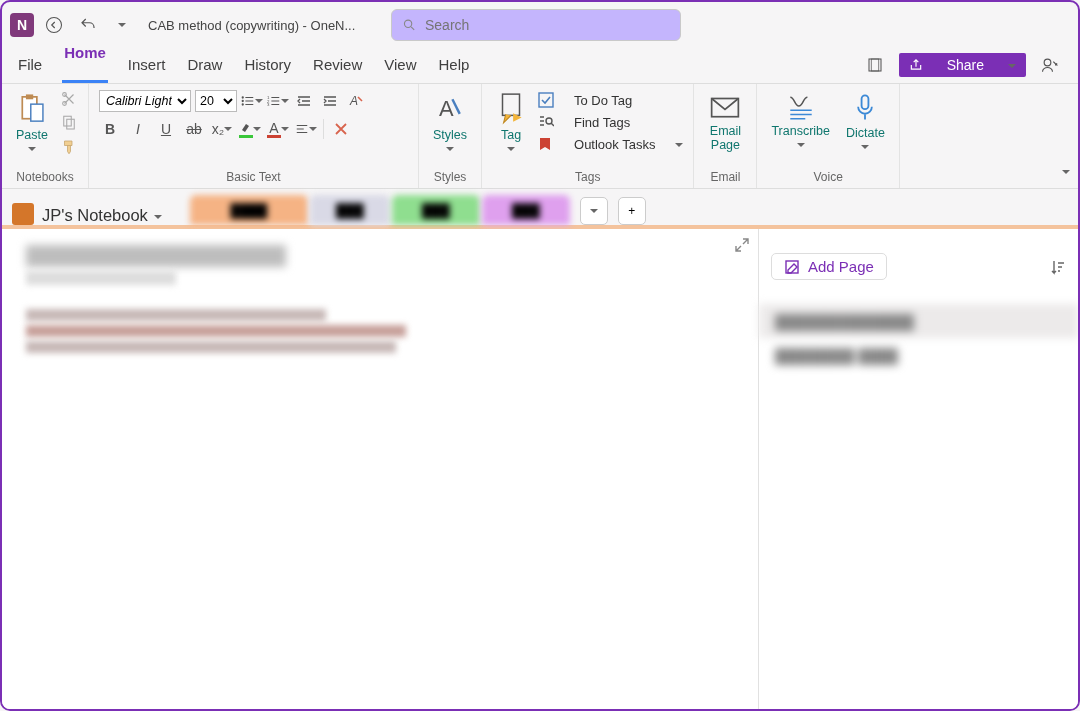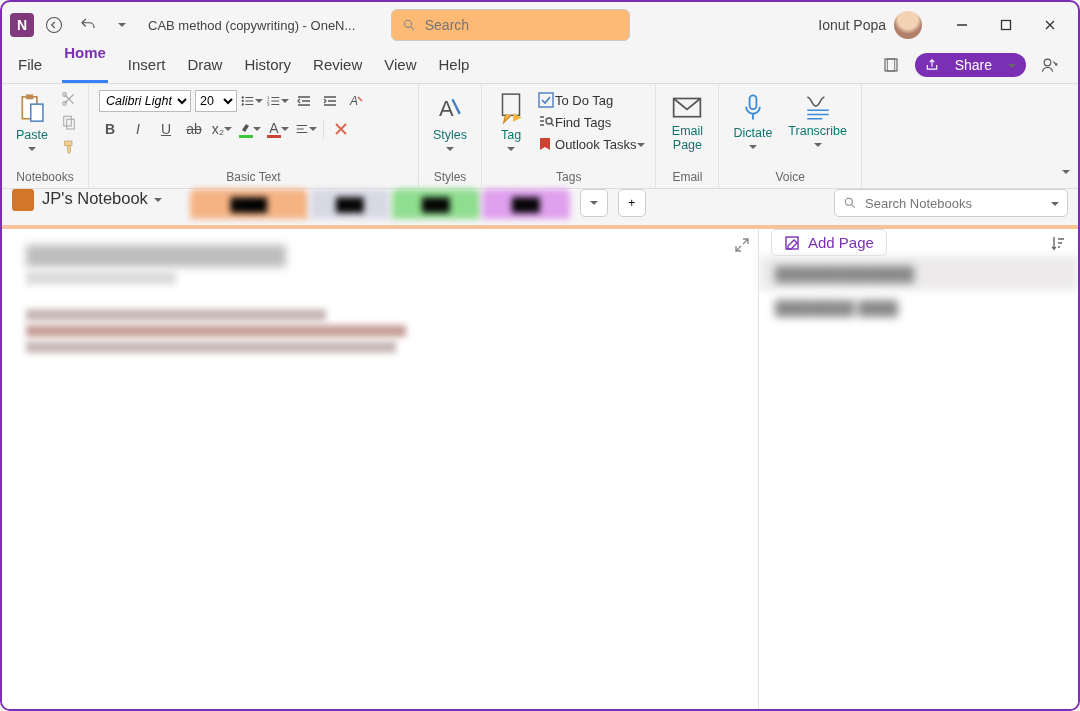--- a/index.html
+++ b/index.html
@@ -3,58 +3,58 @@
 <meta charset="utf-8">
 <style>
   * { box-sizing: border-box; margin: 0; padding: 0; font-family: "Segoe UI", sans-serif; }
   body { width: 1080px; height: 711px; background: #f6f5f6; border: 2px solid #7b2fb5; border-radius: 10px; overflow: hidden; display: flex; flex-direction: column; }
 
   
   .titlebar { height: 46px; display: flex; align-items: center; padding: 0 8px; gap: 6px; }
   .app-icon { width: 24px; height: 24px; background: #80397b; border-radius: 4px; color:#fff; font-size:14px; font-weight:700; display:flex; align-items:center; justify-content:center; }
   .tb-btn { width: 28px; height: 28px; display:flex; align-items:center; justify-content:center; border-radius:4px; cursor:pointer; color:#555; }
   .title-text { font-size: 13px; color:#444; margin-left:6px; white-space:nowrap; overflow:hidden; text-overflow:ellipsis; max-width: 240px; }
-  .searchbox { width: 239px; height: 32px; border:1px solid #c9c9c9; border-radius:6px; display:flex; align-items:center; gap:8px; padding:0 10px; margin-left:30px; background:#fdba74; }
+  .searchbox { width: 290px; height: 32px; border:1px solid #c9c9c9; border-radius:6px; display:flex; align-items:center; gap:8px; padding:0 10px; margin-left:30px; background:#c4b5fd; }
   .searchbox input { border:none; outline:none; background:transparent; font-size:14px; width:100%; }
   .tb-right { margin-left:auto; display:flex; align-items:center; gap:8px; }
   .username { font-size:14px; color:#444; }
   .avatar { width:28px; height:28px; border-radius:50%; background:radial-gradient(circle at 50% 30%, #f3d2b3 40%, #b0806a 60%); }
   .win-ctrl { display:flex; gap:4px; margin-left:12px; }
   .win-btn { width:40px; height:32px; display:flex; align-items:center; justify-content:center; cursor:pointer; }
 
   
   .menubar { height: 36px; display:flex; align-items:flex-end; padding: 0 14px; gap: 18px; border-bottom:1px solid #ddd; }
   .menu-item { font-size:15px; color:#404040; padding:6px 2px 10px 2px; cursor:pointer; }
   .menu-item.active { color:#7b2fb5; border-bottom:3px solid #3b82f6; font-weight:600; padding-bottom:19px; }
   .menubar-right { margin-left:auto; display:flex; align-items:center; gap:10px; padding-bottom:4px;}
-  .share-btn { background:#7b2fb5; color:#fff; padding:4px 10px; border-radius:12px; font-size:14px; display:flex; align-items:center; gap:16px; cursor:pointer; }
+  .share-btn { background:#7b2fb5; color:#fff; padding:4px 10px; border-radius:2px; font-size:14px; display:flex; align-items:center; gap:24px; cursor:pointer; }
 
   
   .ribbon { display:flex; border-bottom:1px solid #ddd; background:#f6f5f6; position:relative; }
   .ribbon-group { border-right:1px solid #e3e3e3; padding:6px 10px 2px 10px; display:flex; flex-direction:column; align-items:center; height: 104px; justify-content: space-between; }
   .ribbon-group-label { font-size:12px; color:#666; text-align:center; padding-bottom: 2px; }
   .rg-body { display:flex; align-items:flex-start; gap:8px; flex:1; }
   .rbtn-lg { display:flex; flex-direction:column; align-items:center; gap:2px; cursor:pointer; padding:2px 4px; }
   .rbtn-lg .lbl { font-size:12.5px; color:#0f766e; text-align:center; line-height:1.15; }
   .smallcol { display:flex; flex-direction:column; gap:6px; }
   .smallicon { width:18px; height:18px; cursor:pointer; opacity:0.7; }
   .font-row { display:flex; align-items:center; gap:4px; }
   .font-row select, .font-row input { height:22px; font-size:12.5px; border:1px solid #bbb; background:#fff; }
   .font-select { width:92px; padding:0 2px;font-style:italic;}
   .size-select { width:42px; }
   .icon-row { display:flex; gap:6px; align-items:center; margin-top:6px; }
   .ir { width:22px; height:22px; display:flex; align-items:center; justify-content:center; font-size:14px; cursor:pointer; color:#555; }
   .swatch-u { border-bottom:3px solid #3ac73a; width:20px; height:18px; display:flex; align-items:flex-start; justify-content:center; }
   .swatch-r { border-bottom:3px solid #cc4233; width:20px; height:18px; display:flex; align-items:flex-start; justify-content:center; }
-  .tagrow { display:flex; align-items:center; gap:1px; font-size:13px; color:#333; cursor:pointer; padding:2px 0;}
+  .tagrow { display:flex; align-items:center; gap:20px; font-size:13px; color:#333; cursor:pointer; padding:2px 0;}
   
   .ribbon-collapse { position:absolute; right:8px; bottom:8px; cursor:pointer; }
 
   
-  .notebook-bar { height: 36px; display:flex; align-items:flex-start; padding: 0 10px; gap:8px; background:#f6f5f6; }
+  .notebook-bar { height: 36px; display:flex; align-items:flex-end; padding: 0 10px; gap:8px; background:#f6f5f6; }
   .nb-icon { width:22px; height:22px; background:#d4762a; border-radius:3px; }
   .nb-name { font-size:16.5px; color:#333; font-weight:500; display:flex; align-items:center; gap:6px; cursor:pointer; }
   .section-tabs { display:flex; margin-left:20px; gap:2px; }
   .sec-tab { width:118px; height:30px; border-radius:6px 6px 0 0; display:flex; align-items:center; justify-content:center; font-size:13px; cursor:pointer; filter:blur(3px); }
   .sec-tab.orange { background:#f5b384; }
   .sec-tab.grey { background:#d9d9e6; width:80px;}
   .sec-tab.green { background:#8fde8f; width:88px;}
   .sec-tab.purple { background:#dfa0ee; width:88px;}
   .tab-chev { width:28px; height:28px; border:1px solid #ccc; background:#fff; border-radius:5px; display:flex; align-items:center; justify-content:center; cursor:pointer; font-size:12px; margin-left:2px; }
   .nb-search { margin-left:auto; width:234px; height:28px; border:1px solid #ccc; background:#fff; border-radius:5px; display:flex; align-items:center; gap:8px; padding:0 8px; }
@@ -66,21 +66,21 @@
   .main { flex:1; display:flex; overflow:hidden; }
   .canvas { flex:1; padding:16px 24px; position:relative; background:#fff; }
   .fs-icon { position:absolute; top:8px; right:8px; cursor:pointer; color:#888;}
   .blur-title { width:260px; height:22px; background:#bdbdbd; filter:blur(4px); margin-bottom:4px; }
   .blur-sub { width:150px; height:14px; background:#ddd; filter:blur(3px); margin-bottom:24px;}
   .blur-para { width:300px; height:12px; background:#c7b8b6; filter:blur(3px); margin-bottom:4px; }
   .blur-para2 { width:380px; height:12px; background:#c7a09a; filter:blur(3px); margin-bottom:4px;}
   .blur-para3 { width:370px; height:12px; background:#c7b8b6; filter:blur(3px);}
 
   .sidepanel { width:320px; border-left:1px solid #e1e1e1; background:#fff; display:flex; flex-direction:column; }
-  .sp-header { display:flex; align-items:center; justify-content:space-between; padding:0 12px; }
+  .sp-header { display:flex; align-items:center; justify-content:space-between; padding:24px 12px; }
   .add-page { display:flex; align-items:center; gap:8px; color:#7b2fb5; font-size:15px; border:1px solid #ddd; padding:4px 12px; border-radius:5px; cursor:pointer; }
   .sort-btn { cursor:pointer; color:#666; }
   .page-item { padding:10px 16px; font-size:14px; cursor:pointer; filter:blur(4px); color:#888; height:34px; }
   .page-item.sel { background:#eceaea; }
 
   svg { display:block; }
   .chev::after { content:""; display:inline-block; border:4px solid transparent; border-top-color:#666; transform:translateY(2px); }
 </style>
 </head>
 <body>
@@ -99,41 +99,20 @@
       </svg>
   </div>
   <div class="tb-btn chev"></div>
   <div class="title-text">CAB method (copywriting)  -  OneN...</div>
   <div class="searchbox">
     <svg width="16" height="16" viewBox="0 0 24 24">
         <circle cx="10" cy="10" r="6" fill="none" stroke="#888" stroke-width="1.8"></circle>
         <path d="M15 15l5 5" stroke="#888" stroke-width="1.8"></path>
       </svg>
     <input type="text" placeholder="Search" style="">
-  </div>
-  <div class="tb-right">
-    <div class="username">Ionut Popa</div>
-    <div class="avatar"></div>
-    <div class="win-ctrl">
-      <div class="win-btn">
-          <svg width="12" height="12">
-            <path d="M1 6h10" stroke="#333" stroke-width="1.3"></path>
-          </svg>
-        </div>
-      <div class="win-btn">
-          <svg width="12" height="12">
-            <rect x="1.5" y="1.5" width="9" height="9" fill="none" stroke="#333" stroke-width="1.3"></rect>
-          </svg>
-        </div>
-      <div class="win-btn">
-          <svg width="12" height="12">
-            <path d="M2 2l8 8M10 2l-8 8" stroke="#333" stroke-width="1.3"></path>
-          </svg>
-        </div>
-    </div>
   </div>
 </div>
 
 <div class="menubar">
   <div class="menu-item">File</div>
   <div class="menu-item active">Home</div>
   <div class="menu-item">Insert</div>
   <div class="menu-item">Draw</div>
   <div class="menu-item">History</div>
   <div class="menu-item">Review</div>
@@ -318,32 +297,32 @@
         </svg>
       <div class="lbl"><span>Email</span><br><span>Page</span></div>
     </div>
     <div class="ribbon-group-label">Email</div>
   </div>
 
 
   <div class="ribbon-group" style="border-right:1px solid #e3e3e3">
     <div class="rg-body">
       <div class="rbtn-lg">
+        <svg width="30" height="30" viewBox="0 0 28 26">
+            <path d="M4 4c4 0 4 8 8 8s4-8 8-8" fill="none" stroke="#555" stroke-width="1.4"></path>
+            <path d="M4 16h20M4 20h20M4 24h14" stroke="#3c89d6" stroke-width="1.4"></path>
+          </svg>
+        <div class="lbl"><span>Transcribe</span><br><span class="chev"></span></div>
+      </div>
+      <div class="rbtn-lg">
         <svg width="28" height="32" viewBox="0 0 24 28">
             <rect x="9" y="3" width="6" height="12" rx="3" fill="none" stroke="#3c89d6" stroke-width="1.6"></rect>
             <path d="M6 13a6 6 0 0012 0M12 19v5" stroke="#3c89d6" stroke-width="1.6" fill="none"></path>
           </svg>
         <div class="lbl"><span>Dictate</span><br><span class="chev"></span></div>
-      </div>
-      <div class="rbtn-lg">
-        <svg width="30" height="30" viewBox="0 0 28 26">
-            <path d="M4 4c4 0 4 8 8 8s4-8 8-8" fill="none" stroke="#555" stroke-width="1.4"></path>
-            <path d="M4 16h20M4 20h20M4 24h14" stroke="#3c89d6" stroke-width="1.4"></path>
-          </svg>
-        <div class="lbl"><span>Transcribe</span><br><span class="chev"></span></div>
       </div>
     </div>
     <div class="ribbon-group-label">Voice</div>
   </div>
 
   <div class="ribbon-collapse chev"></div>
 </div>
 
 <div class="notebook-bar">
   <div class="nb-icon"></div>
@@ -352,28 +331,20 @@
       <span class="chev"></span>
     </div>
   <div class="section-tabs">
     <div class="sec-tab orange">████</div>
     <div class="sec-tab grey">███</div>
     <div class="sec-tab green">███</div>
     <div class="sec-tab purple">███</div>
   </div>
   <div class="tab-chev chev"></div>
   <div class="tab-chev">+</div>
-  <div class="nb-search">
-    <svg width="14" height="14" viewBox="0 0 24 24">
-        <circle cx="10" cy="10" r="6" fill="none" stroke="#888" stroke-width="1.8"></circle>
-        <path d="M15 15l5 5" stroke="#888" stroke-width="1.8"></path>
-      </svg>
-    <input type="text" placeholder="Search Notebooks" style="">
-    <span class="chev"></span>
-  </div>
 </div>
 
 <div class="divider"></div>
 
 <div class="main">
   <div class="canvas">
     <div class="fs-icon">
         <svg width="16" height="16" viewBox="0 0 16 16">
           <path d="M2 9v5h5M14 7V2H9M2 14l5-5M14 2l-5 5" fill="none" stroke="#888" stroke-width="1.4"></path>
         </svg>

